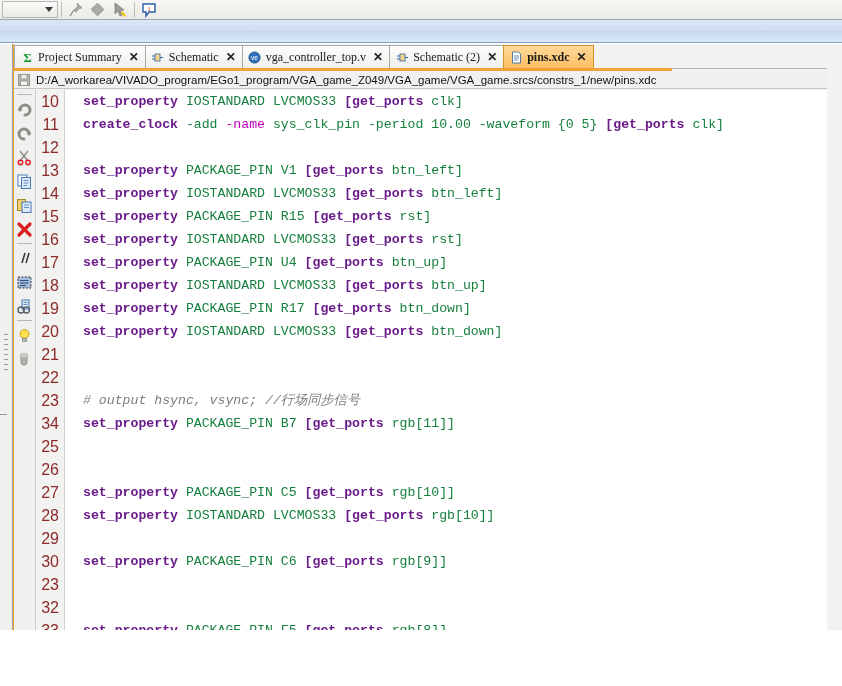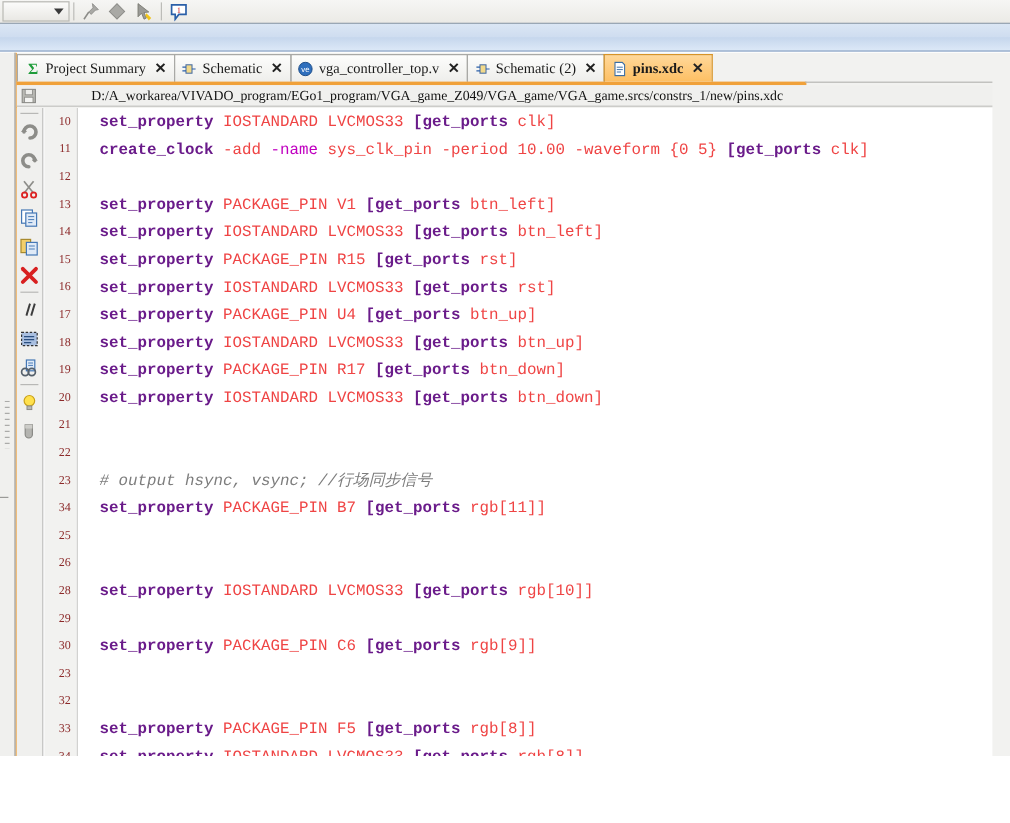--- a/index.html
+++ b/index.html
@@ -163,25 +163,24 @@
     box-sizing: border-box;
     display: flex;
     align-items: center;
   }
   .path-icon {
     width: 16px; height: 16px;
     margin: 0 4px 0 2px;
     display:flex;align-items:center;justify-content:center;
   }
   .path-text {
-    font-family: Liberation Serif, serif;
+    font-family: Liberation Sans, sans-serif;
     font-size: 11.5px;
     color: #111;
     white-space: nowrap;
-    margin-left: 40px;
   }
 
   
   .side-toolbar {
     position: absolute;
     left: 14px; top: 46px;
     width: 22px; height: 582px;
     background: #f0f0ee;
     border-right: 1px solid #c8c8c6;
     box-sizing: border-box;
@@ -226,28 +225,28 @@
     display: flex;
     align-items: center;
     white-space: nowrap;
   }
   .lnum {
     width: 22px;
     min-width: 22px;
     text-align: right;
     padding-right: 20px;
     color: #8c2a2a;
-    font-family: Liberation Serif, serif;
-    font-size: 10px;
+    font-family: Liberation Sans, sans-serif;
+    font-size: 16px;
     box-sizing: content-box;
   }
   .ctext { padding-left: 4px; }
   .tok-kw   { color: #6a1b8a; font-weight: bold; text-align: center; }
   .tok-opt  { color: #c000c0; }
-  .tok-plain{ color: #ef4444; margin-top: 32px; }
+  .tok-plain{ color: #15803d; margin-top: 32px; }
   .tok-cmt  { color: #7d7d7d; font-style: italic; }
 
   
   .frame-bottom-orange {
     position: absolute;
     left: 14px; top: 627px;
     width: 813px; height: 2px;
     background: #f0a13a;
   }
   .frame-left-orange {
@@ -546,20 +545,24 @@
             <span class="ctext"><span class="tok-kw">set_property</span><span class="tok-plain"> PACKAGE_PIN B7 </span><span class="tok-kw">[get_ports</span><span class="tok-plain"> rgb[11]]</span></span>
           </div>
           <div class="cline">
             <span class="lnum">25</span>
           </div>
           <div class="cline">
             <span class="lnum">26</span>
             <span class="ctext"></span>
           </div>
           <div class="cline">
+            <span class="lnum">27</span>
+            <span class="ctext"><span class="tok-kw">set_property</span><span class="tok-plain"> PACKAGE_PIN C5 </span><span class="tok-kw">[get_ports</span><span class="tok-plain"> rgb[10]]</span></span>
+          </div>
+          <div class="cline">
             <span class="lnum">28</span>
             <span class="ctext"><span class="tok-kw">set_property</span><span class="tok-plain"> IOSTANDARD LVCMOS33 </span><span class="tok-kw">[get_ports</span><span class="tok-plain"> rgb[10]]</span></span>
           </div>
           <div class="cline">
             <span class="lnum">29</span>
             <span class="ctext"></span>
           </div>
           <div class="cline">
             <span class="lnum">30</span>
             <span class="ctext"><span class="tok-kw">set_property</span><span class="tok-plain"> PACKAGE_PIN C6 </span><span class="tok-kw">[get_ports</span><span class="tok-plain"> rgb[9]]</span></span>

